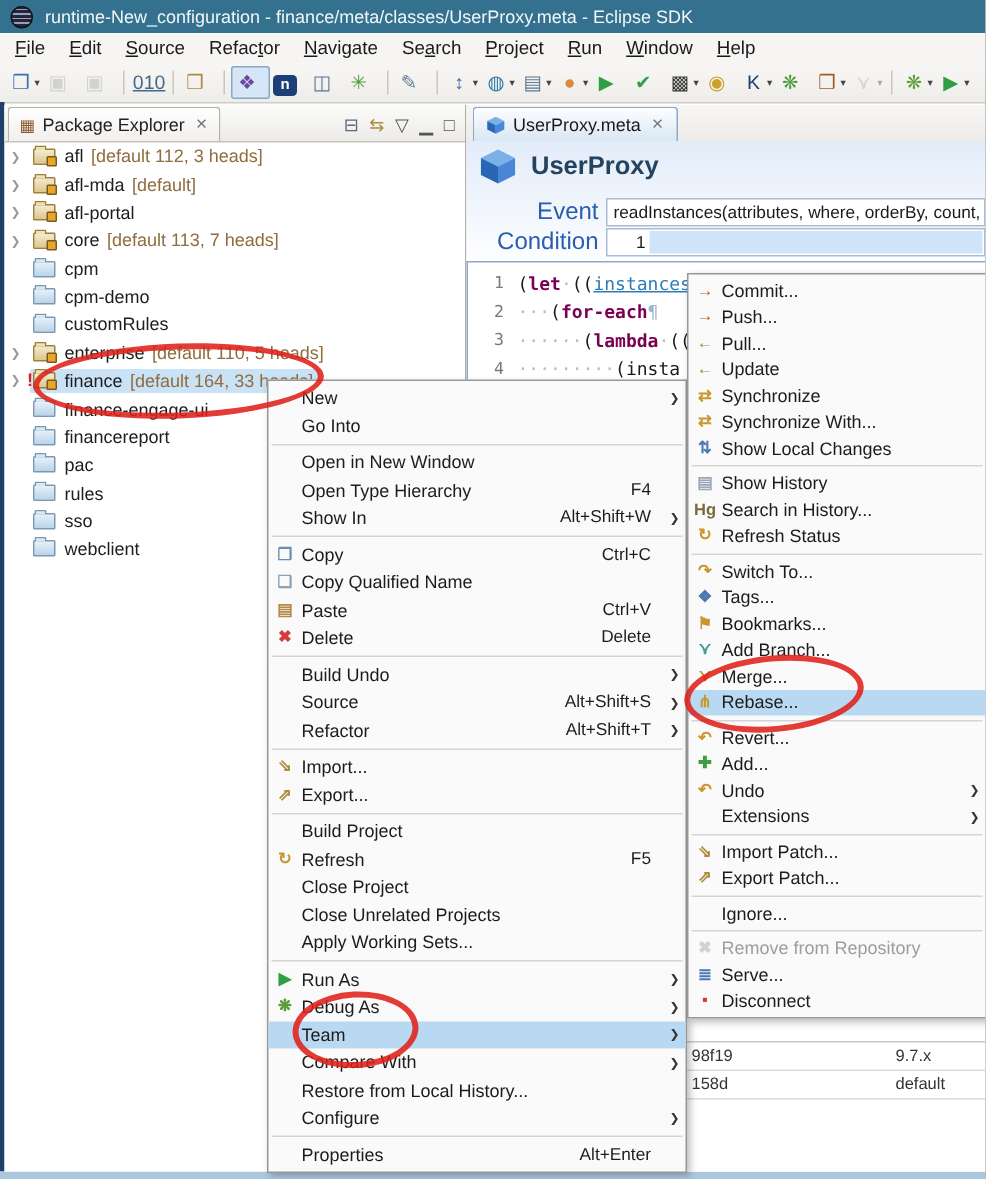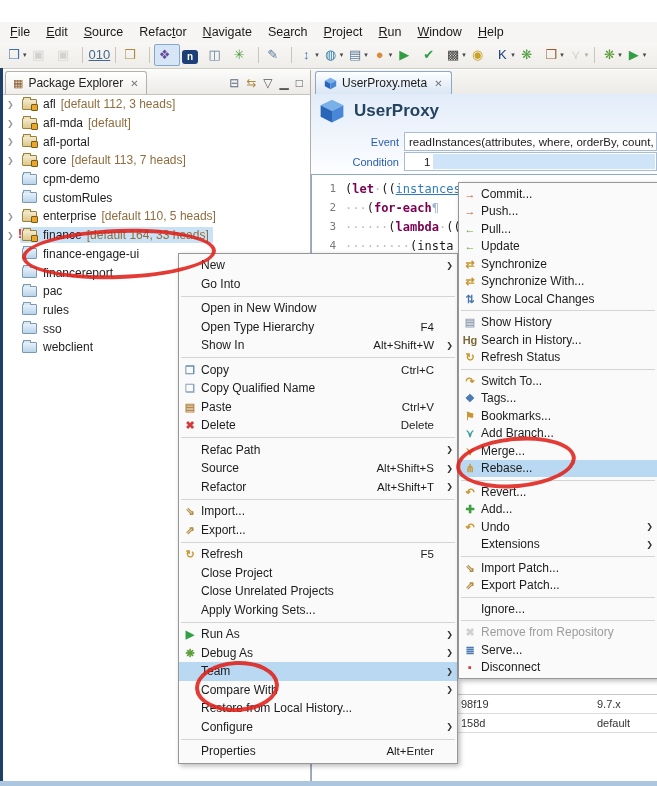--- a/index.html
+++ b/index.html
@@ -55,21 +55,21 @@
   .ed-tabbar{height:24px;background:linear-gradient(#f7f6f4,#ecebe8);border-bottom:1px solid #9db4cc;display:flex;align-items:flex-end;}
   .ed-tab{height:22px;display:flex;align-items:center;gap:5px;padding:0 8px;margin-left:4px;
           background:linear-gradient(#fdfeff,#d9e6f4);border:1px solid #8aa8c8;border-bottom:none;border-radius:3px 3px 0 0;font-size:12px;color:#1a1a1a;}
   .cube{flex:none;}
   .ed-form{position:absolute;left:0;top:24px;right:0;height:80px;background:linear-gradient(#e2ecf9,#fdfeff);}
   .ed-title-row{position:absolute;left:8px;top:4px;display:flex;align-items:center;gap:9px;}
   .ed-title{font-size:17px;font-weight:bold;color:#24435e;}
   .frow{position:absolute;left:0;right:0;display:flex;align-items:center;}
   .frow.ev{top:38px;}
   .frow.co{top:58px;justify-content:flex-end;}
-  .flabel{width:88px;text-align:right;color:#2a5db0;font-size:11px;flex:none;padding-right:5px;}
+  .flabel{width:88px;text-align:right;color:#2a5db0;font-size:16px;flex:none;padding-right:5px;}
   .ffield{flex:1;height:17px;background:#fff;border:1px solid #aabbd4;font-size:11.5px;color:#1a1a1a;
           display:flex;align-items:center;padding:0 4px;white-space:nowrap;overflow:hidden;position:relative;}
   .cond-sel{position:absolute;left:28px;top:1px;bottom:1px;right:1px;background:#cfe4f8;}
   .cond-val{position:relative;z-index:1;padding-left:15px;}
   .code{position:absolute;left:0;top:104px;right:0;bottom:0;border-top:1px solid #8fa8c8;border-left:1px solid #8fa8c8;padding-top:4px;background:#fff;}
   .code-line{display:flex;height:19px;align-items:center;font-family:"DejaVu Sans Mono",monospace;font-size:12px;}
   .lnum{width:24px;text-align:right;color:#7a7a7a;font-size:11px;margin-right:9px;flex:none;}
   .ltext{white-space:pre;}
   .tok-p{color:#1a1a1a;}
   .tok-k{color:#7b0052;font-weight:bold;}
@@ -99,20 +99,24 @@
   .ann{position:absolute;border:4px solid rgba(223,32,25,.88);border-radius:50%;z-index:60;pointer-events:none;}
   .ann-finance{left:22px;top:229px;width:186px;height:42px;transform:rotate(-2deg);}
   .ann-rebase{left:456px;top:437px;width:112px;height:43px;transform:rotate(-5deg);}
   .ann-team{left:195px;top:661px;width:76px;height:43px;transform:rotate(-3deg);}
 </style>
 </head>
 <body>
 
 <div class="stage">
 
+  <div class="titlebar">
+    <span class="app-icon"></span>
+    <span class="title-text">runtime-New_configuration - finance/meta/classes/UserProxy.meta - Eclipse SDK</span>
+  </div>
 
   <div class="menubar">
 
       <span class="menu-root"><span></span><span class="mkey">F</span><span>ile</span></span>
 
       <span class="menu-root"><span></span><span class="mkey">E</span><span>dit</span></span>
 
       <span class="menu-root"><span></span><span class="mkey">S</span><span>ource</span></span>
 
       <span class="menu-root"><span>Refac</span><span class="mkey">t</span><span>or</span></span>
@@ -311,20 +315,29 @@
         <div class="tree-row">
           <span class="tw">❯</span>
 
           <span class="tree-inner">
             <span class="ticon ticon-hg-folder"></span>
             <span class="tlabel">core</span>
             <span class="tdeco">[default 113, 7 heads]</span>
           </span>
         </div>
 
+        <div class="tree-row">
+          <span class="tw" style="visibility: hidden;">❯</span>
+
+          <span class="tree-inner">
+            <span class="ticon ticon-folder"></span>
+            <span class="tlabel">cpm</span>
+            <span class="tdeco"></span>
+          </span>
+        </div>
 
         <div class="tree-row">
           <span class="tw" style="visibility: hidden;">❯</span>
 
           <span class="tree-inner">
             <span class="ticon ticon-folder"></span>
             <span class="tlabel">cpm-demo</span>
             <span class="tdeco"></span>
           </span>
         </div>
@@ -558,21 +571,21 @@
 
       <div class="mi">
         <span class="mi-icon" style="color: rgb(210, 60, 60);">✖</span>
         <span class="mi-label">Delete</span>
         <span class="mi-short">Delete</span>
         <span class="mi-arrow" style="visibility: hidden;">❯</span>
       </div>
     <div class="menu-sep"></div>
       <div class="mi">
         <span class="mi-icon"></span>
-        <span class="mi-label">Refac Path</span>
+        <span class="mi-label">Build Undo</span>
         <span class="mi-short"></span>
         <span class="mi-arrow">❯</span>
       </div>
 
       <div class="mi">
         <span class="mi-icon"></span>
         <span class="mi-label">Source</span>
         <span class="mi-short">Alt+Shift+S</span>
         <span class="mi-arrow">❯</span>
       </div>
@@ -591,20 +604,26 @@
         <span class="mi-arrow" style="visibility: hidden;">❯</span>
       </div>
 
       <div class="mi">
         <span class="mi-icon" style="color: rgb(176, 139, 62);">⇗</span>
         <span class="mi-label">Export...</span>
         <span class="mi-short"></span>
         <span class="mi-arrow" style="visibility: hidden;">❯</span>
       </div>
     <div class="menu-sep"></div>
+      <div class="mi">
+        <span class="mi-icon"></span>
+        <span class="mi-label">Build Project</span>
+        <span class="mi-short"></span>
+        <span class="mi-arrow" style="visibility: hidden;">❯</span>
+      </div>
 
       <div class="mi">
         <span class="mi-icon" style="color: rgb(201, 151, 47);">↻</span>
         <span class="mi-label">Refresh</span>
         <span class="mi-short">F5</span>
         <span class="mi-arrow" style="visibility: hidden;">❯</span>
       </div>
 
       <div class="mi">
         <span class="mi-icon"></span>

